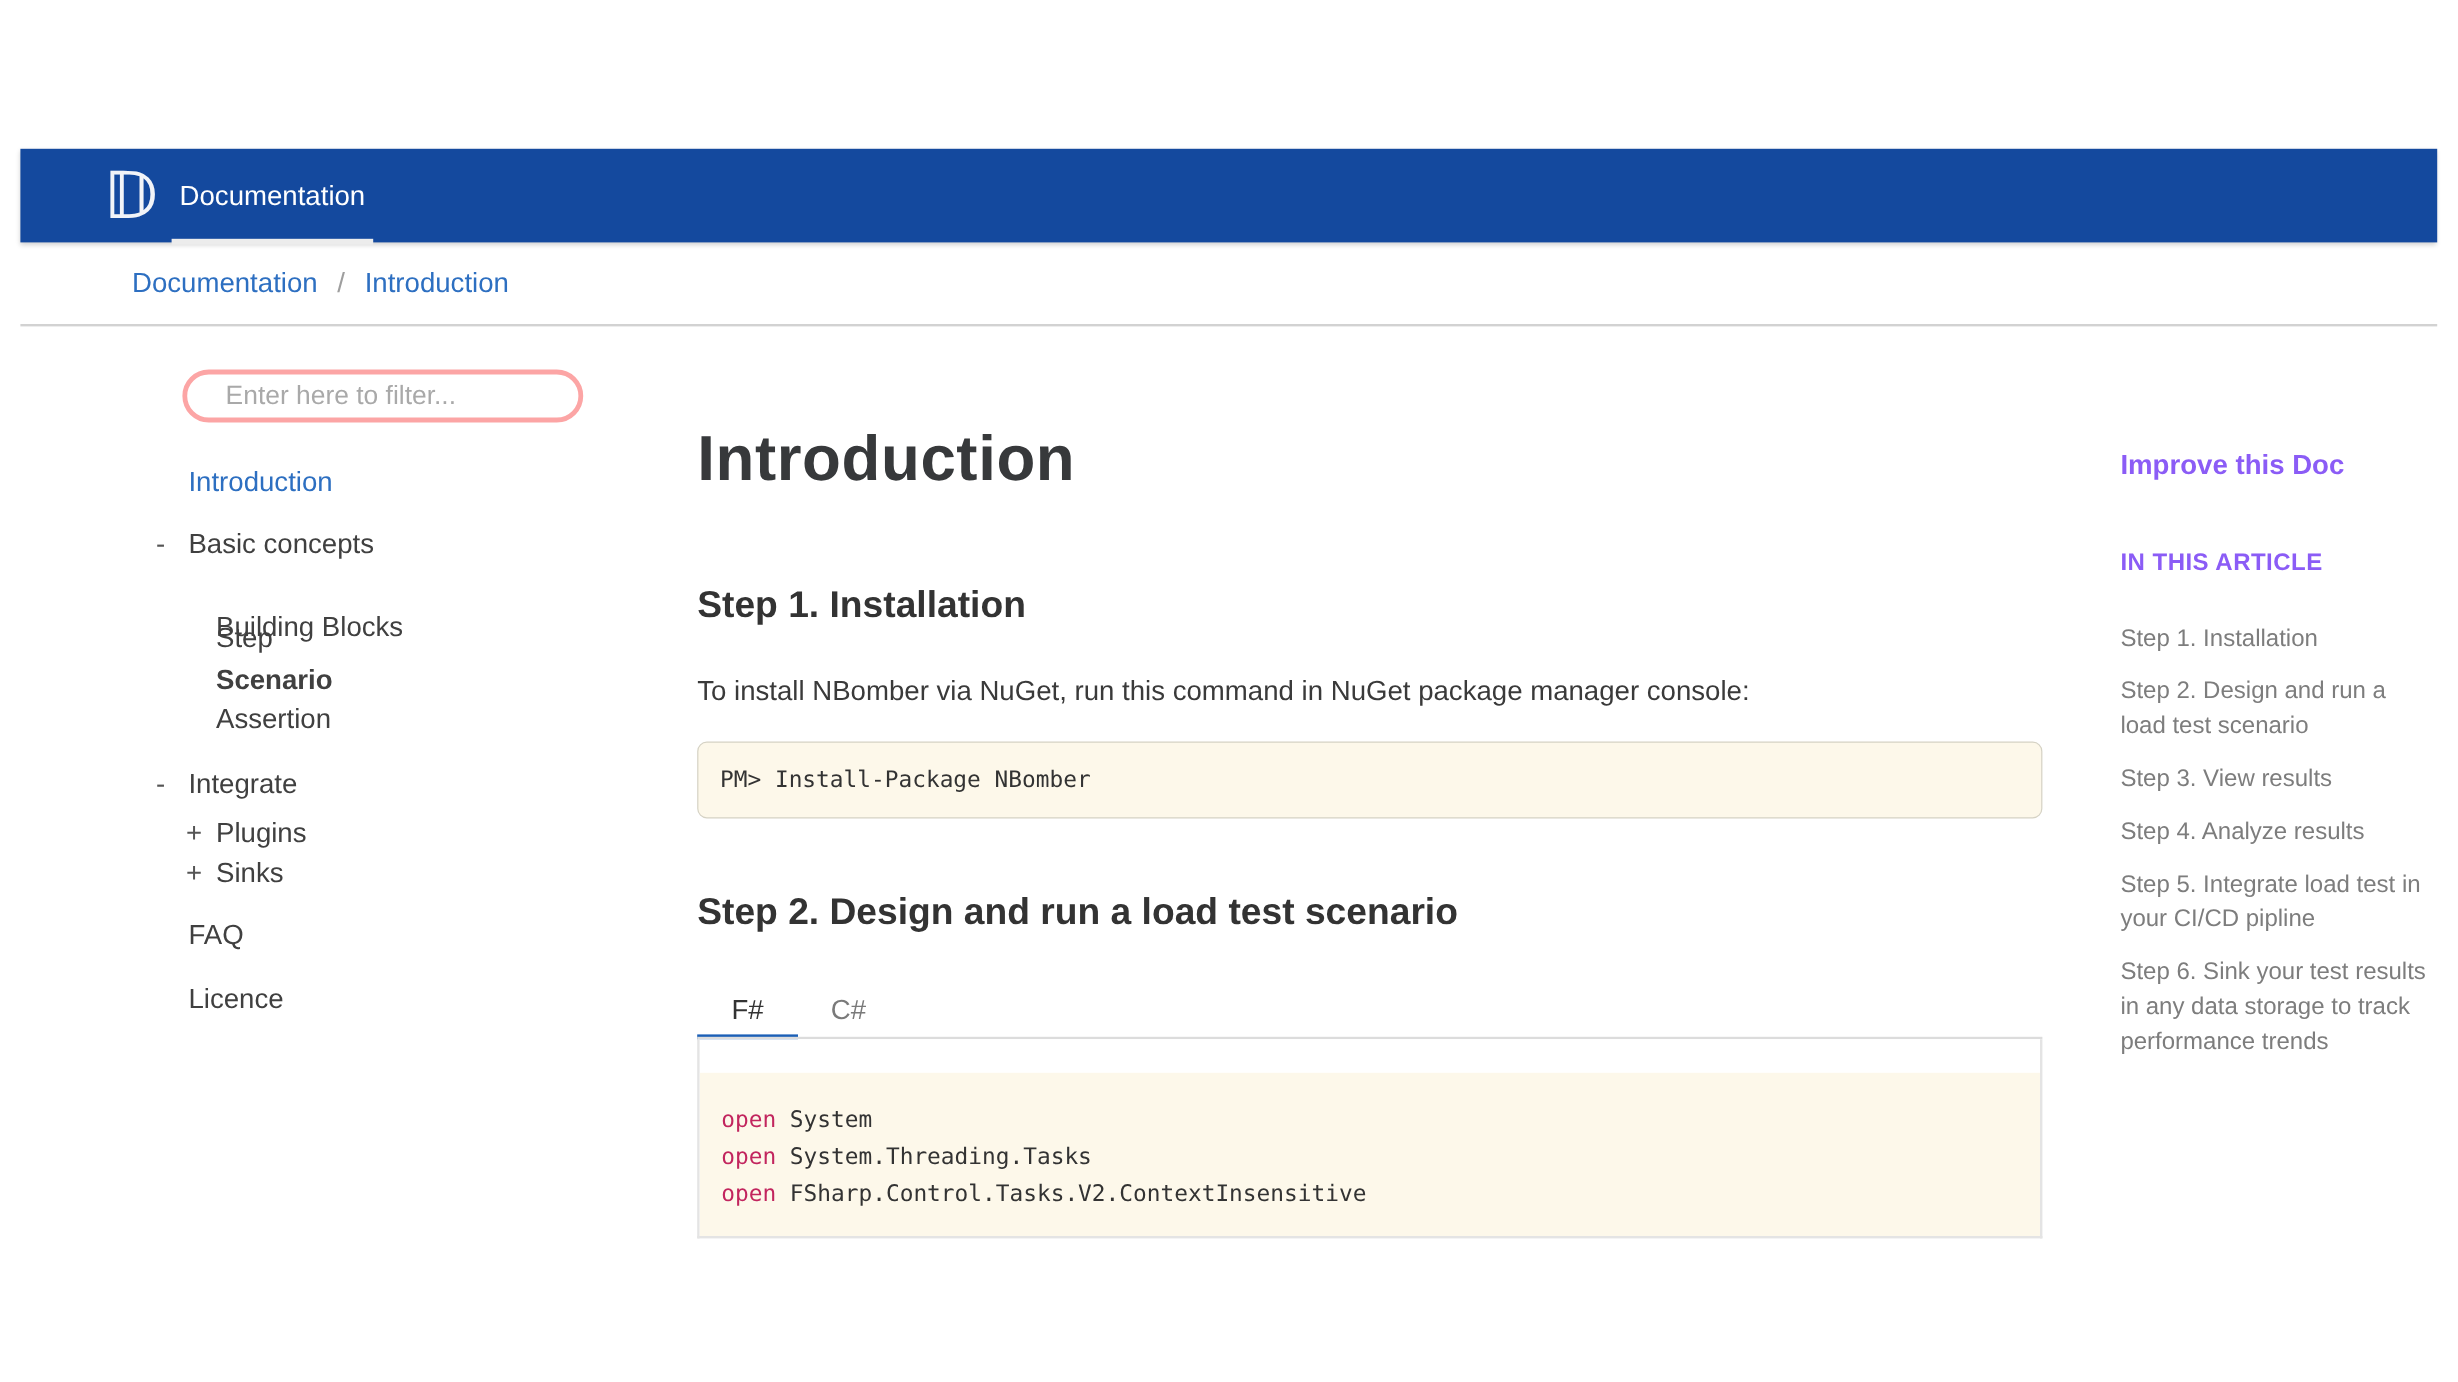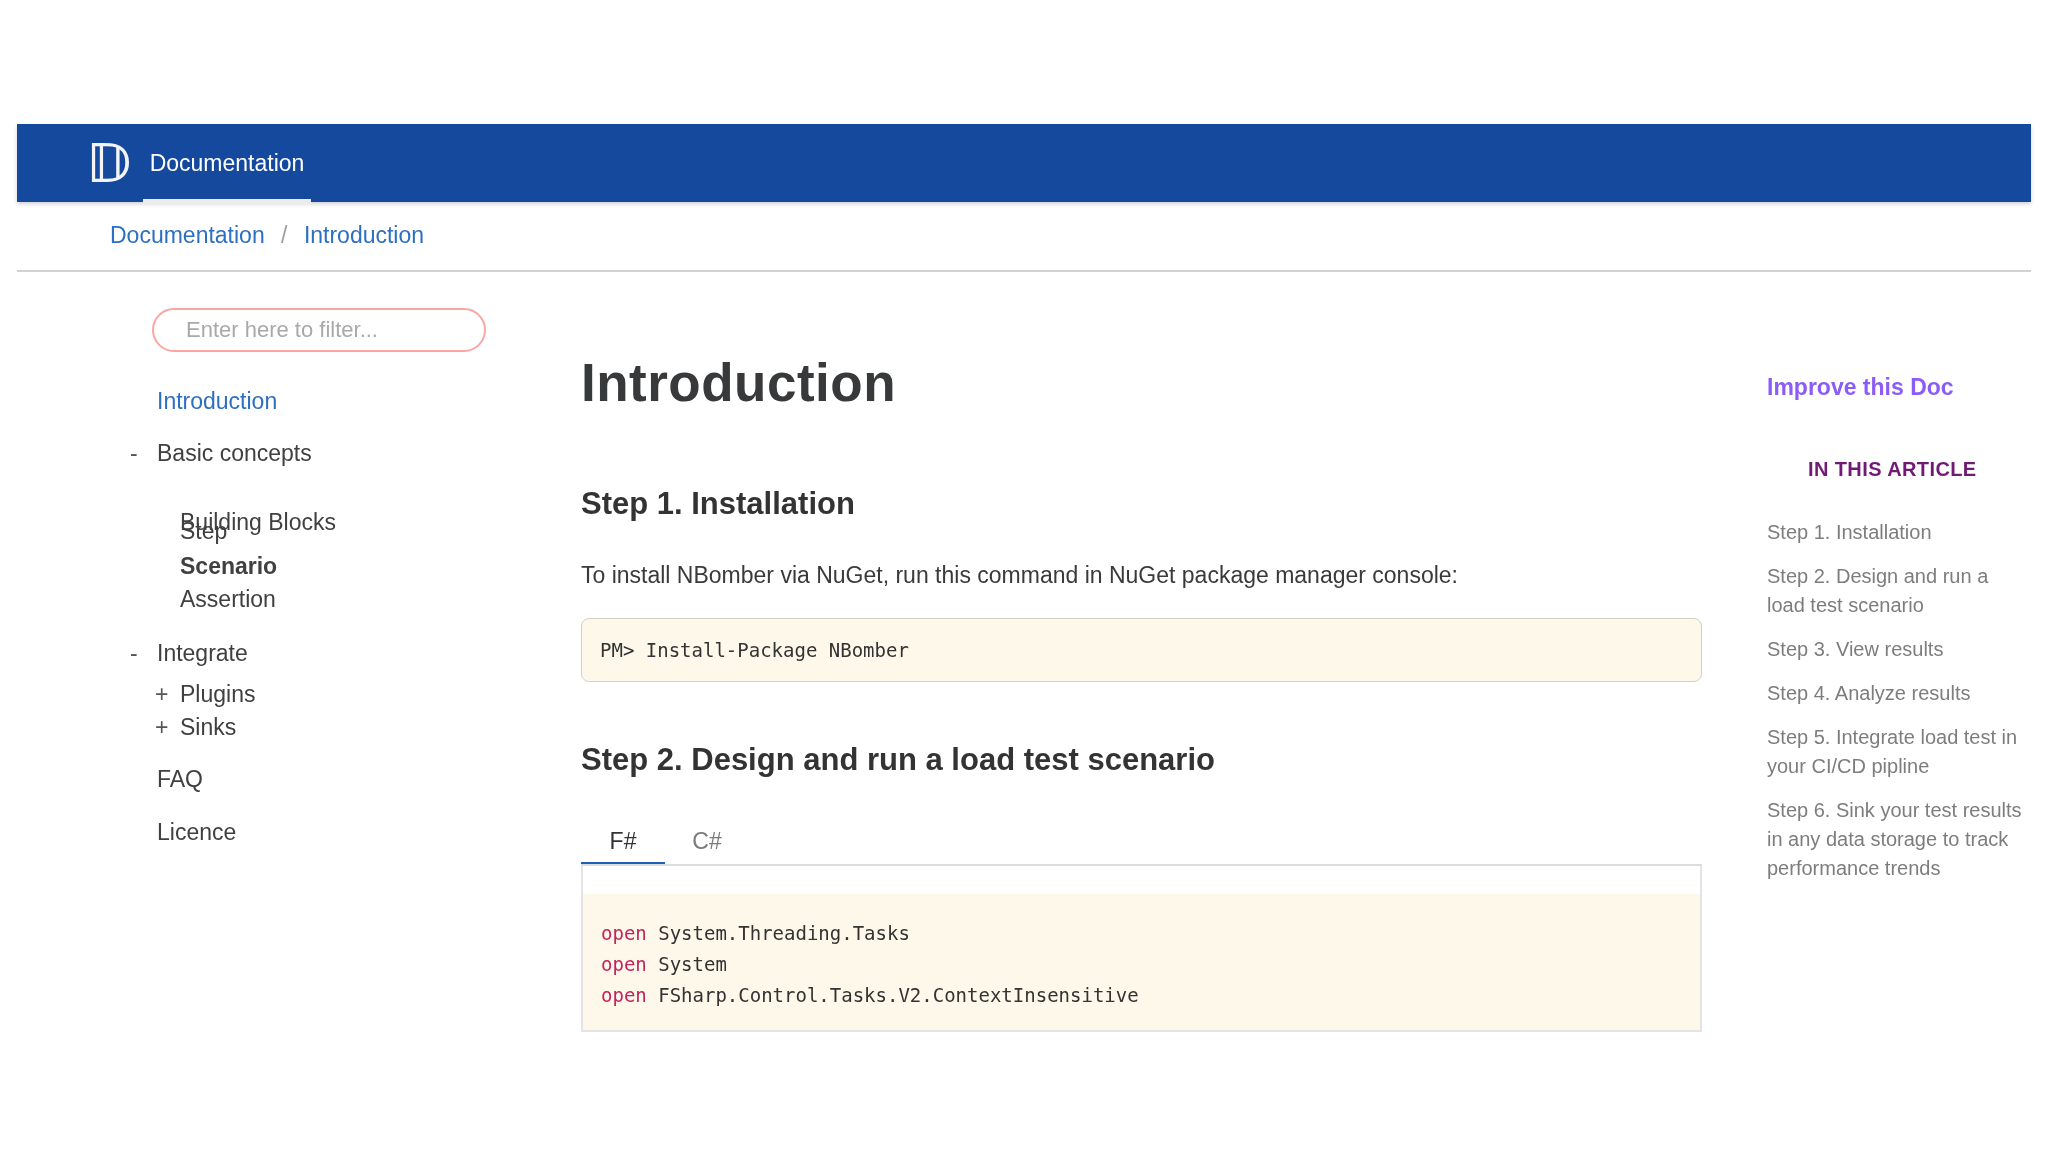--- a/index.html
+++ b/index.html
@@ -40,21 +40,21 @@
   .breadcrumb a { color:#2d6fc1; text-decoration:none; cursor:pointer; }
   .breadcrumb .sep { color:#9e9e9e; margin:0 10px; }
   .page-divider {
     position:absolute; left:17px; top:270px; width:2014px; height:2px; background:#d2d2d2;
   }
 
   
   .sidebar { position:absolute; left:130px; top:300px; width:380px; height:600px; }
   .filter-wrap { position:absolute; left:22px; top:8px; }
   .filter-wrap input {
-    width:334px; height:44px; border:2px solid #fca5a5; border-radius:22px;
+    width:334px; height:44px; border:4px solid #fca5a5; border-radius:22px;
     padding:0 16px 0 32px; font-size:22px; color:#555; outline:none;
     font-family:"Liberation Sans", sans-serif; background:#fff;
   }
   .filter-wrap input::placeholder { color:#a9a9a9; }
   .nav-item { position:absolute; font-size:23px; color:#404040; cursor:pointer; white-space:nowrap; }
   .nav-item .prefix { position:absolute; color:#555; }
   .nav-item.lv1 { left:0; padding-left:27px; }
   .nav-item.lv1 .prefix { left:0; }
   .nav-item.lv2 { left:25px; padding-left:25px; }
   .nav-item.lv2 .prefix { left:0; }
@@ -111,21 +111,21 @@
   .code-line .kw { color:#c2255e; }
 
   
   .aside { position:absolute; left:1767px; top:360px; width:262px; }
   .improve-link {
     position:absolute; top:14px; left:0; font-size:23px; font-weight:bold;
     color:#8b5cf6; text-decoration:none; cursor:pointer; white-space:nowrap;
   }
   .toc-heading {
     position:absolute; top:98px; left:0; font-size:20px; font-weight:bold;
-    color:#701a75; letter-spacing:.4px; white-space:nowrap;margin-left:41px;
+    color:#8b5cf6; letter-spacing:.4px; white-space:nowrap;
   }
   .toc-list { position:absolute; top:158px; left:0; width:262px; }
   .toc-item { font-size:20px; line-height:29px; color:#7d7d7d; margin-bottom:15px; cursor:pointer; }
 </style>
 </head>
 <body>
 
 <div class="header-bar">
   <div class="logo">𝔻</div>
   <div class="nav-tab">
@@ -168,22 +168,22 @@
     <span>PM&gt; Install-Package NBomber</span>
   </div>
   <h2 class="h2-step2">Step 2. Design and run a load test scenario</h2>
   <div class="tabs-row" id="lang-tabs">
       <div class="tab t0 active">F#</div>
       <div class="tab t1">C#</div>
     </div>
   <div class="tabs-border"></div>
   <div class="tab-panel">
     <div class="code-fs" id="fs-code">
+        <div class="code-line"><span class="kw">open</span><span> System</span></div>
         <div class="code-line"><span class="kw">open</span><span> System.Threading.Tasks</span></div>
-        <div class="code-line"><span class="kw">open</span><span> System</span></div>
         <div class="code-line"><span class="kw">open</span><span> FSharp.Control.Tasks.V2.ContextInsensitive</span></div>
       </div>
   </div>
 </div>
 
 <div class="aside">
   <a class="improve-link">Improve this Doc</a>
   <div class="toc-heading">IN THIS ARTICLE</div>
   <div class="toc-list" id="toc-list">
       <div class="toc-item">Step 1. Installation</div>

